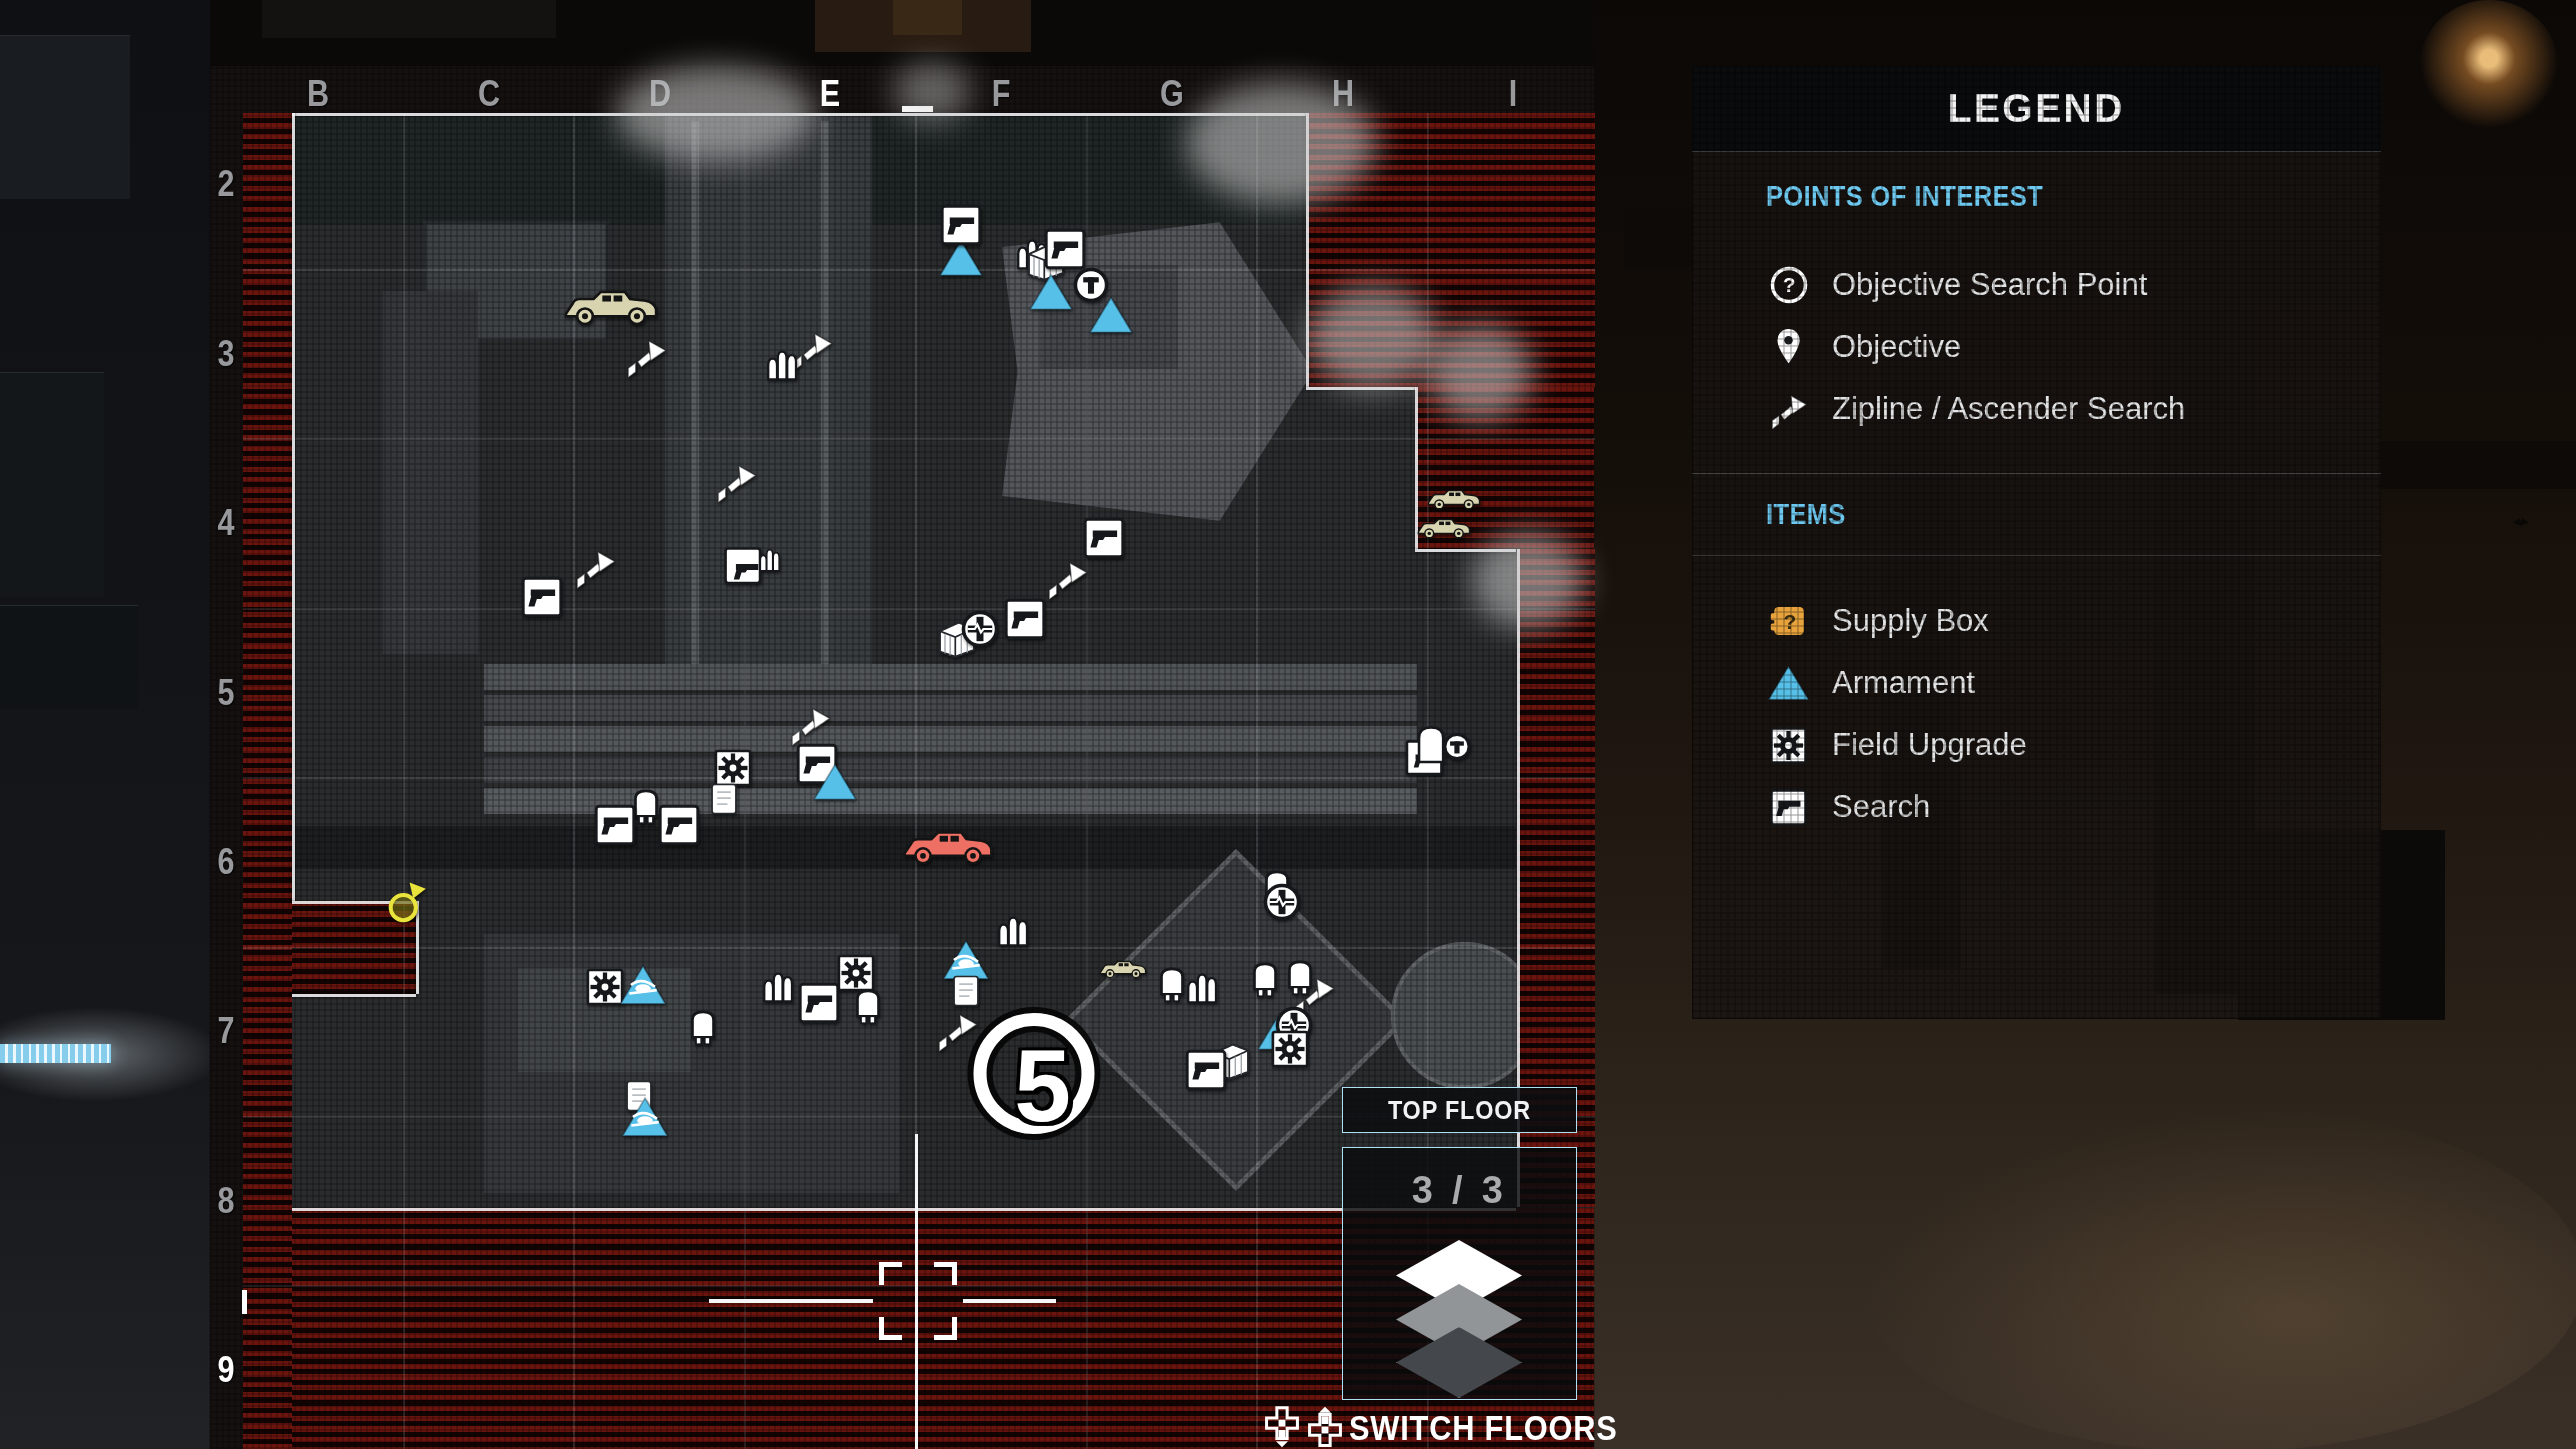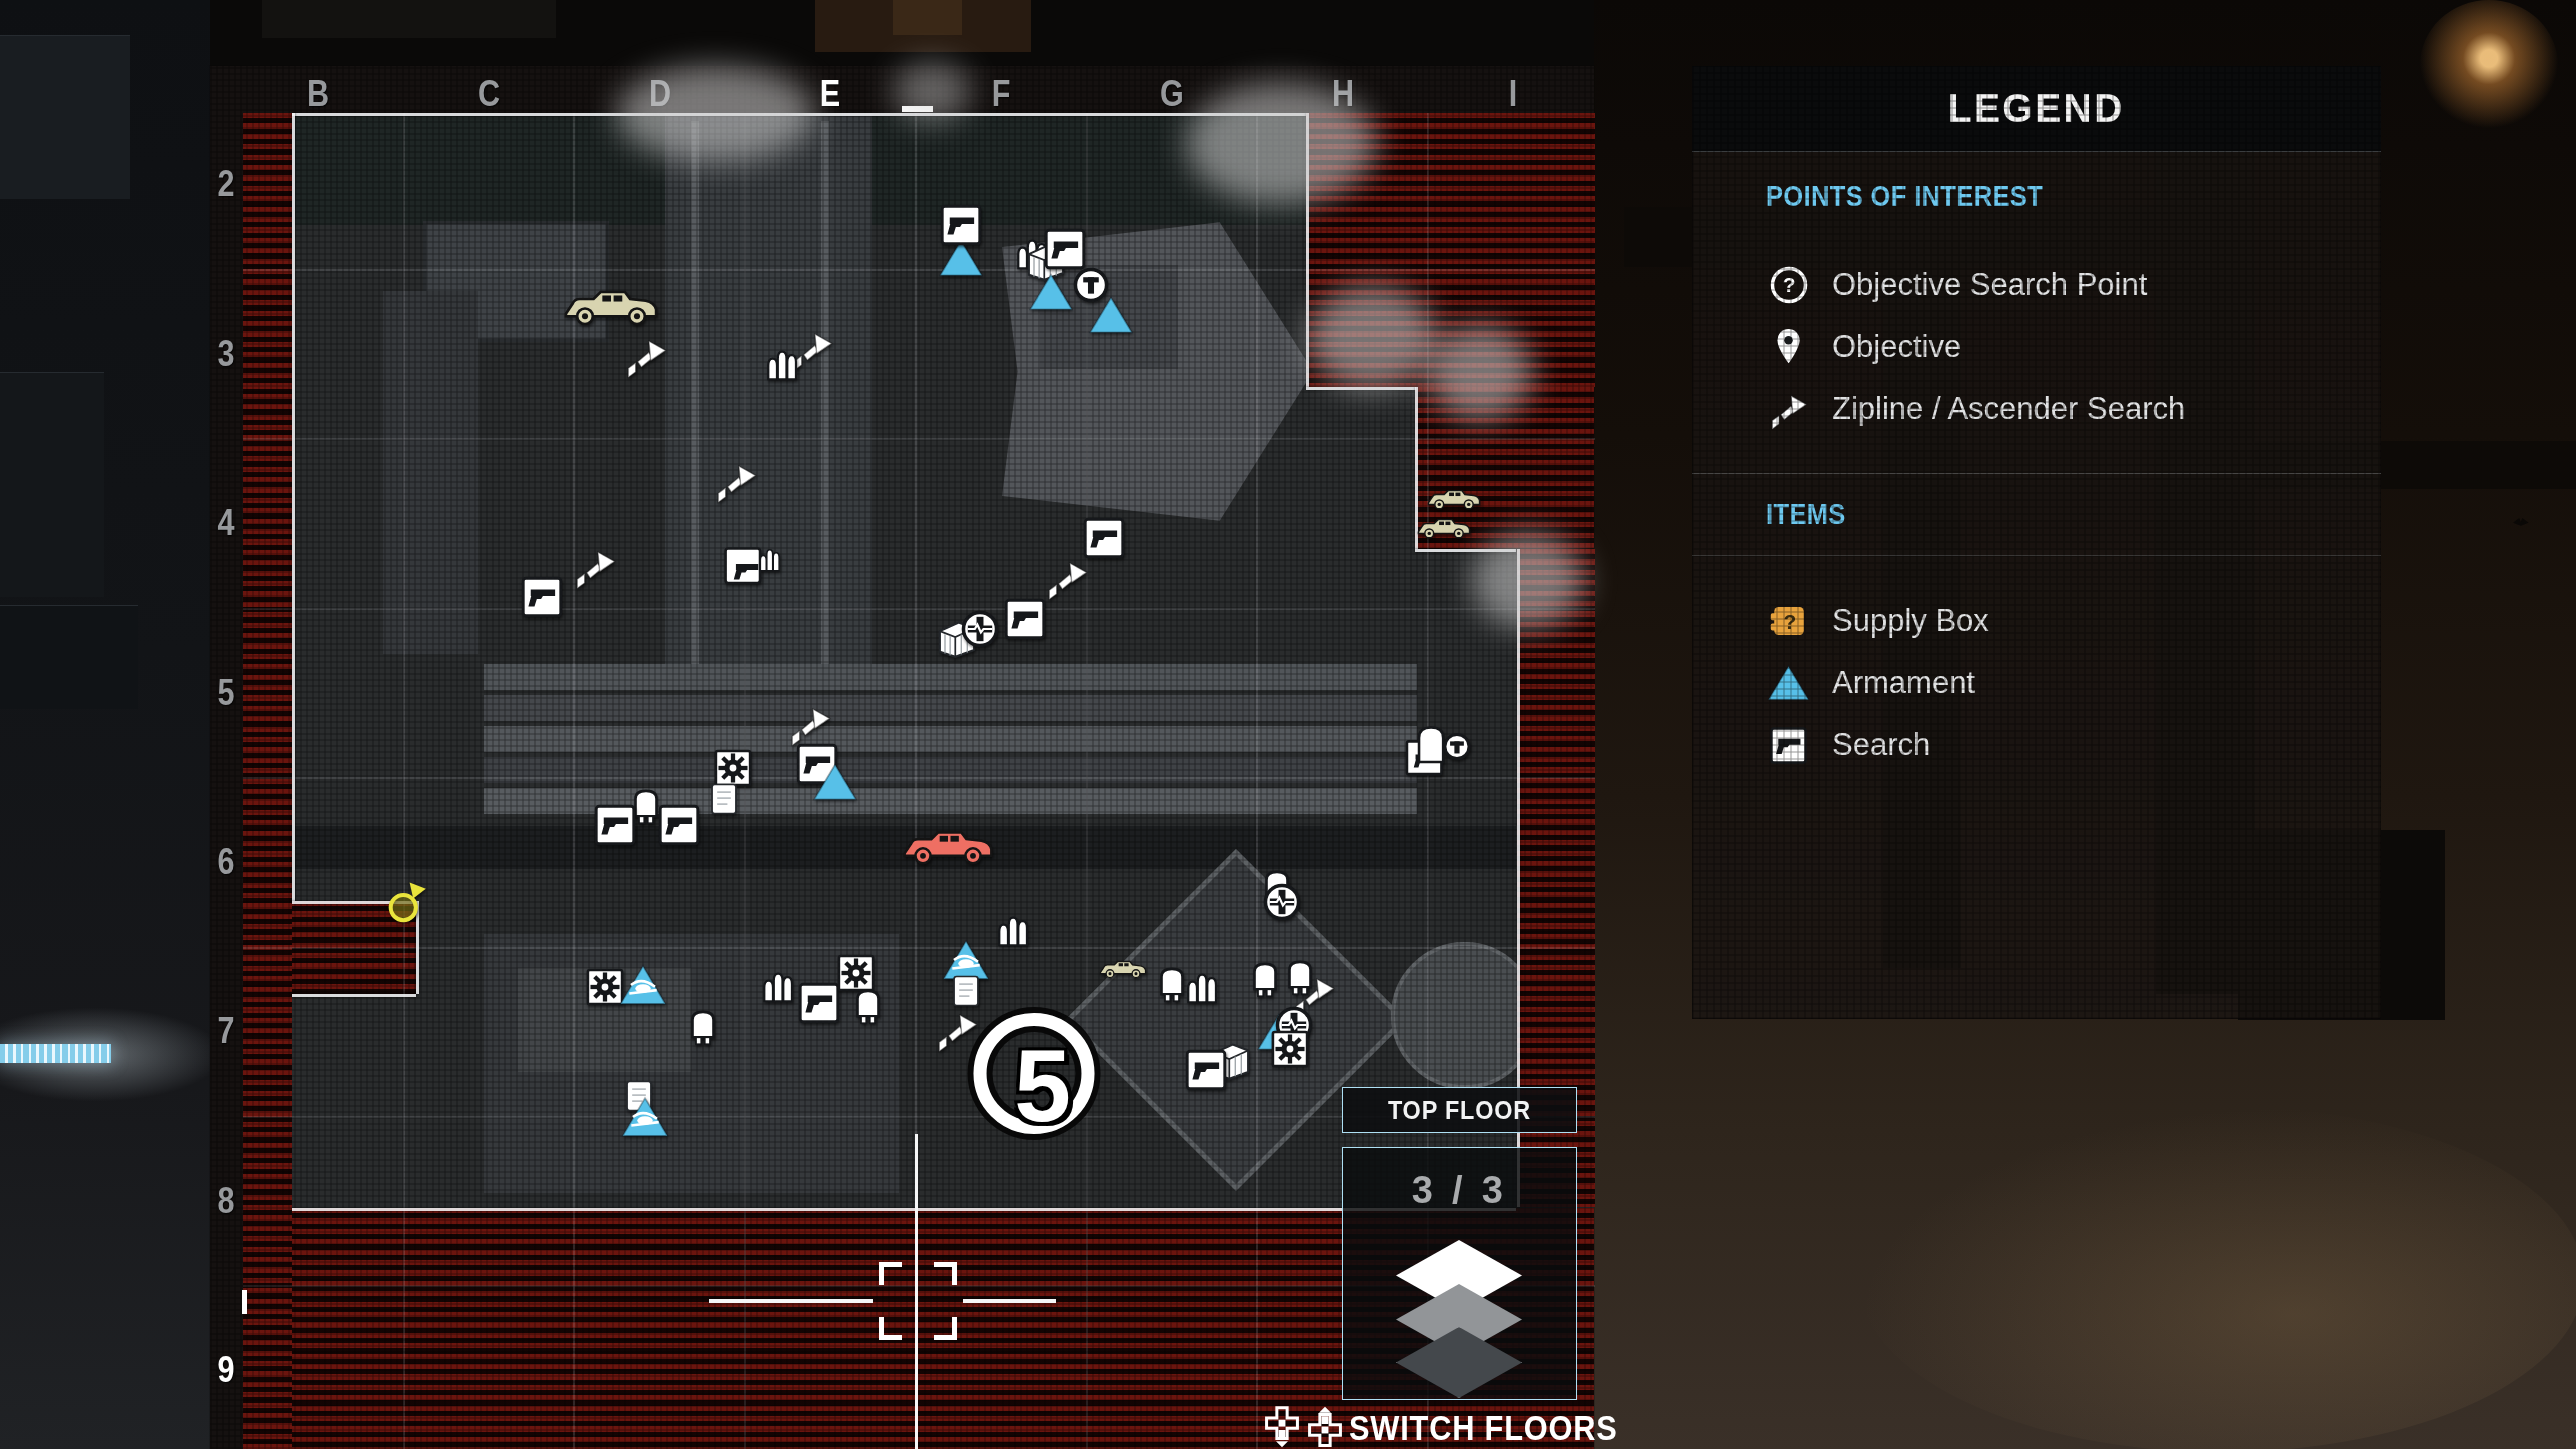--- a/index.html
+++ b/index.html
@@ -710,20 +710,40 @@
               <span class="lg-icon">
                 <svg width="43" height="40" viewBox="0 0 52 48">
                   <polygon points="26,4 50,44 2,44" fill="#57c0e8" stroke="rgba(10,30,40,.35)" stroke-width="2"></polygon>
                 </svg>
               </span>
               <span class="lg-label">Armament</span>
             </div>
             <div class="lg-item">
               <span class="lg-icon">
                 <svg width="41" height="41" viewBox="0 0 48 48">
+                  <rect x="4" y="4" width="40" height="40" rx="2" fill="#fff" stroke="#16181b" stroke-width="3"></rect>
+                  <g fill="#15171a">
+                    <rect x="21.5" y="7" width="5" height="8" transform="rotate(0 24 24)"></rect>
+                    <rect x="21.5" y="7" width="5" height="8" transform="rotate(45 24 24)"></rect>
+                    <rect x="21.5" y="7" width="5" height="8" transform="rotate(90 24 24)"></rect>
+                    <rect x="21.5" y="7" width="5" height="8" transform="rotate(135 24 24)"></rect>
+                    <rect x="21.5" y="7" width="5" height="8" transform="rotate(180 24 24)"></rect>
+                    <rect x="21.5" y="7" width="5" height="8" transform="rotate(225 24 24)"></rect>
+                    <rect x="21.5" y="7" width="5" height="8" transform="rotate(270 24 24)"></rect>
+                    <rect x="21.5" y="7" width="5" height="8" transform="rotate(315 24 24)"></rect>
+                    <circle cx="24" cy="24" r="10"></circle>
+                  </g>
+                  <circle cx="24" cy="24" r="4" fill="#fff"></circle>
+                </svg>
+              </span>
+              <span class="lg-label">Field Upgrade</span>
+            </div>
+            <div class="lg-item">
+              <span class="lg-icon">
+                <svg width="41" height="41" viewBox="0 0 48 48">
                   <rect x="4" y="4" width="40" height="40" rx="3" fill="#fff" stroke="#16181b" stroke-width="3"></rect>
                   <path d="M12 16 H38 V23 H25 L23 26 H18.5 L16 34 H9.5 L12.5 23 H12 Z" fill="#15171a"></path>
                 </svg>
               </span>
               <span class="lg-label">Search</span>
             </div>
           </div></div>
       </div>
   </div>
 

